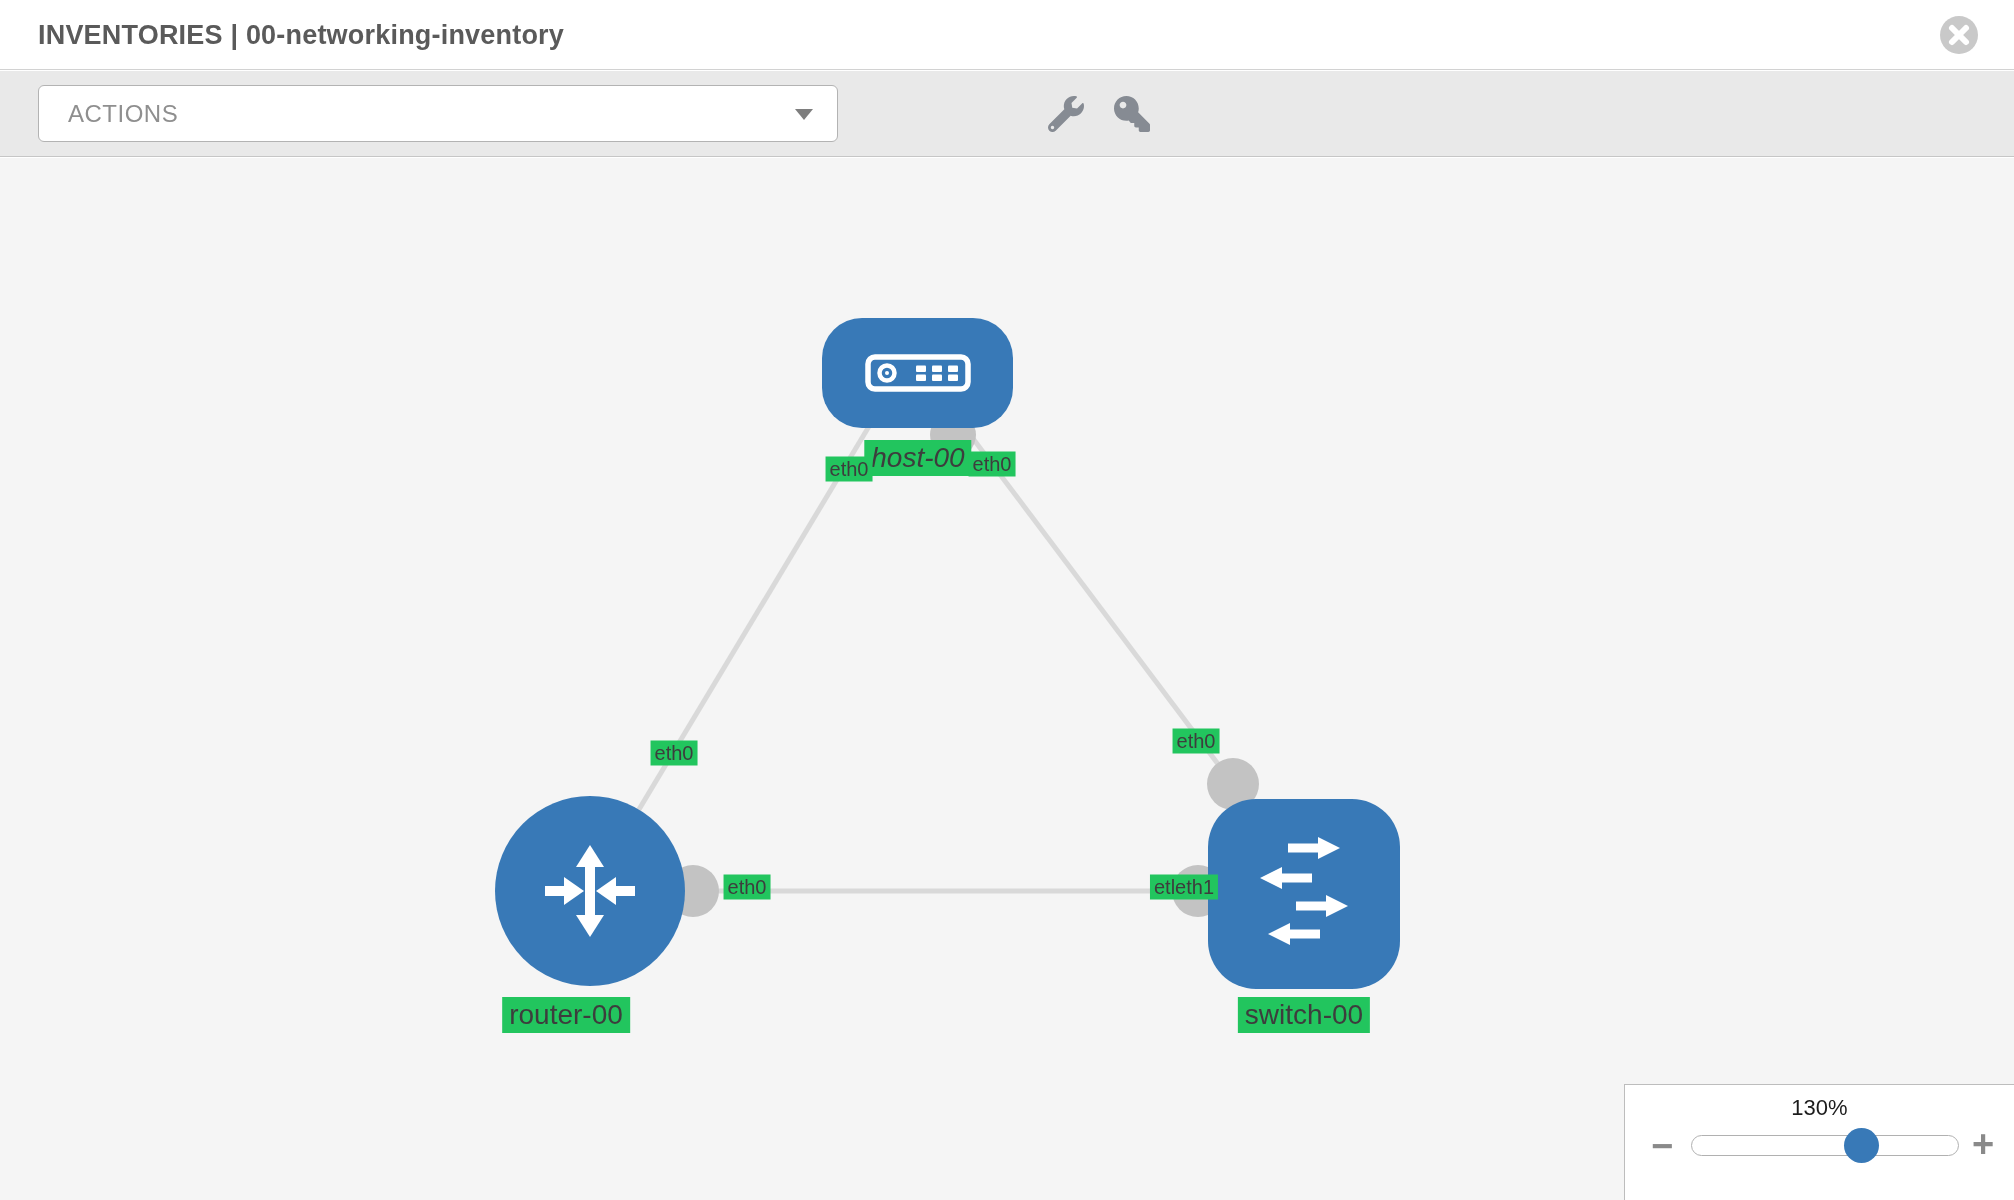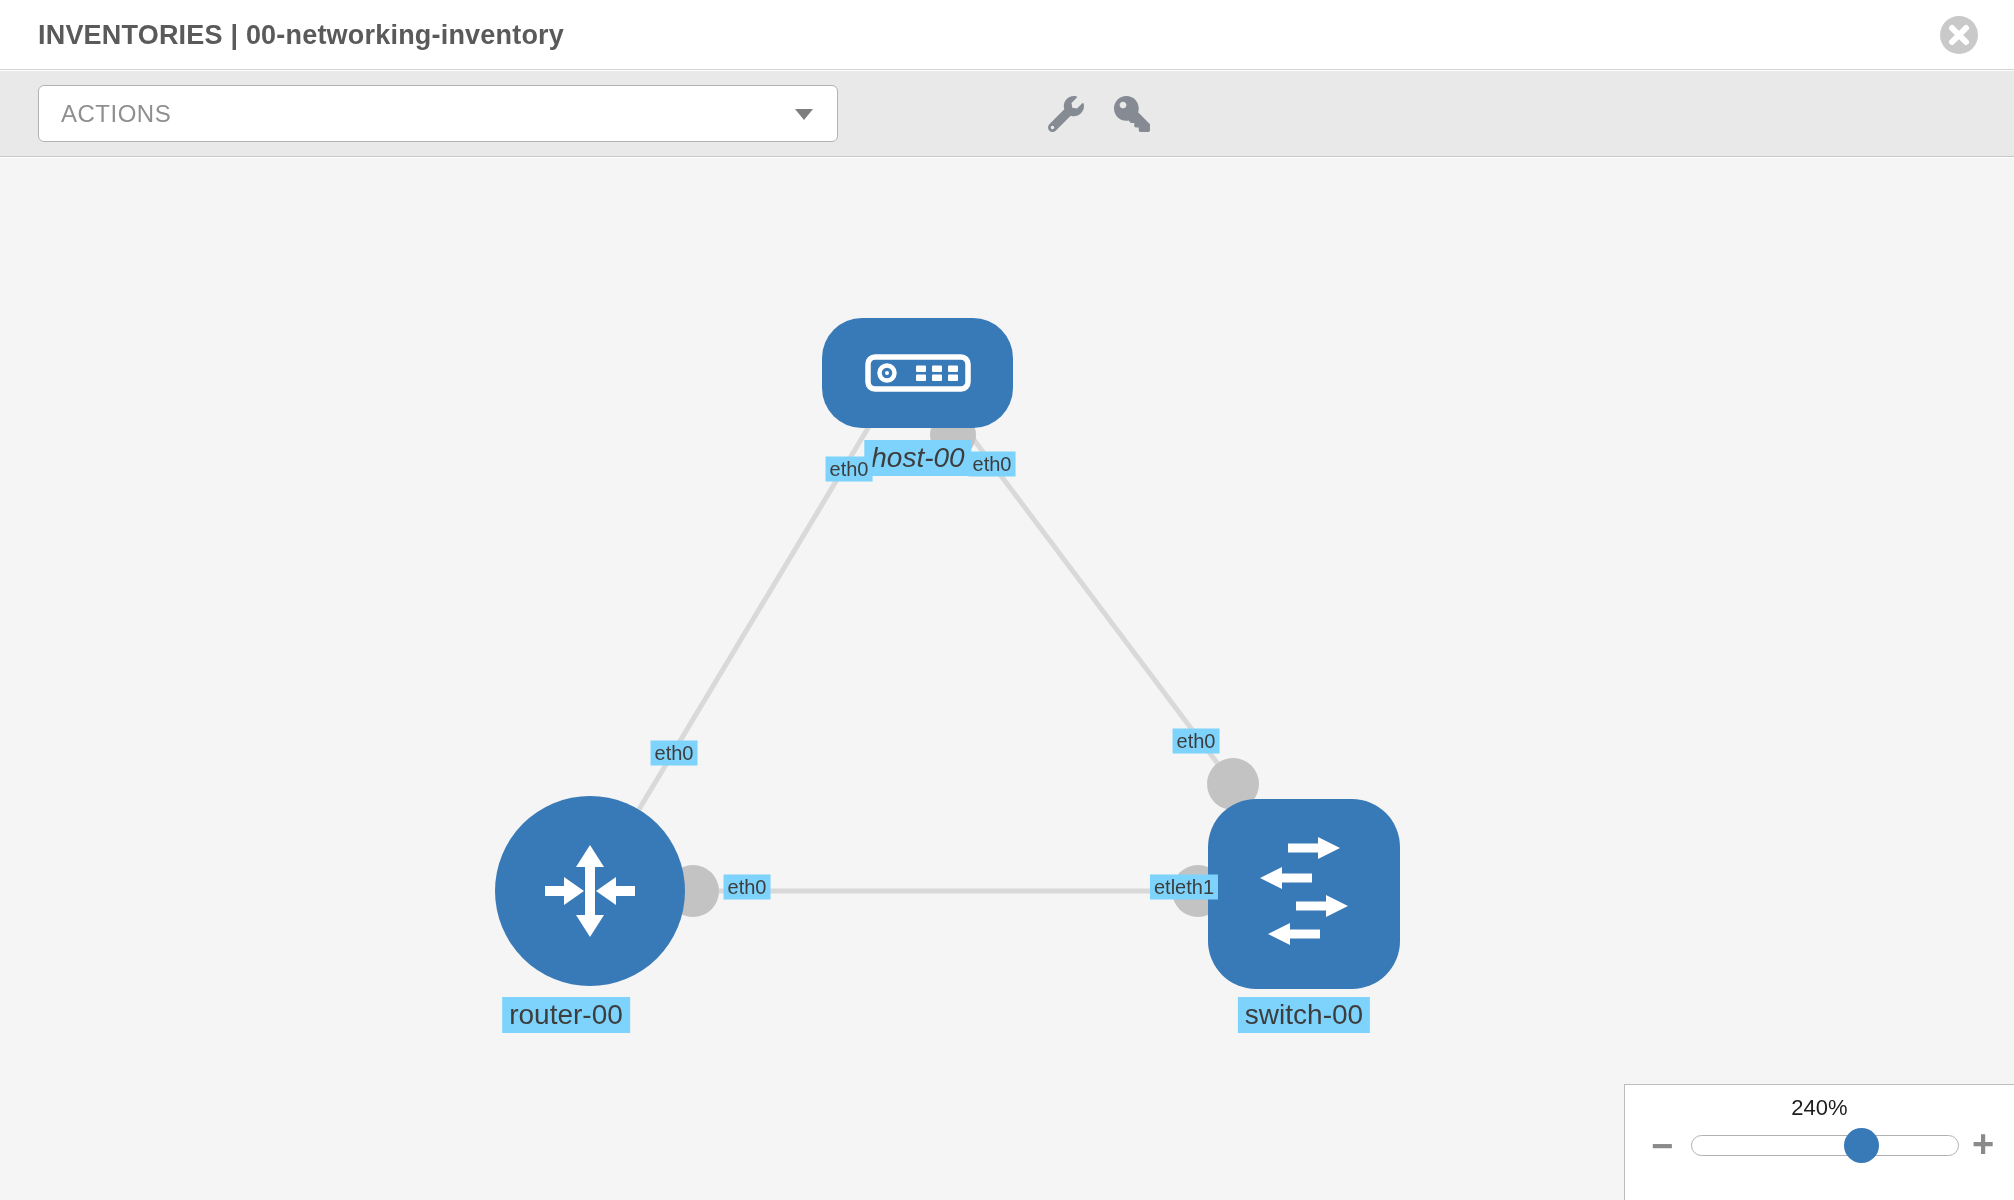--- a/index.html
+++ b/index.html
@@ -14,36 +14,36 @@
                 font-size:27px; font-weight:bold; color:#5a5a5a; letter-spacing:.2px; }
   .close-btn { position:absolute; right:36px; top:16px; width:38px; height:38px; border:none;
                border-radius:50%; background:#c9c9c9; cursor:pointer; padding:0; }
   .close-btn svg { display:block; margin:auto; }
 
   
   .toolbar { position:absolute; left:0; top:71px; width:100%; height:86px; background:#e9e9e9;
              border-bottom:1px solid #c6c6c6; }
   .combo { position:absolute; top:14px; height:57px; background:#fff; border:1px solid #b3b3b3;
            border-radius:6px; cursor:pointer; }
-  .combo .combo-text { position:absolute; left:22px; top:50%; transform:translateY(-50%);
+  .combo .combo-text { position:absolute; left:29px; top:50%; transform:translateY(-50%);
                        font-size:24px; color:#8f8f8f; letter-spacing:.5px; }
   .caret { position:absolute; right:24px; top:50%; margin-top:-5px; width:0; height:0;
            border-left:9px solid transparent; border-right:9px solid transparent;
            border-top:11px solid #7e7e7e; }
   .combo-actions { left:38px; width:800px; }
   .combo-search  { left:1182px; width:796px; }
   .tool-btn { position:absolute; top:50%; transform:translateY(-50%); background:none; border:none;
               cursor:pointer; padding:0; line-height:0; }
   .tool-btn-wrench { left:1048px; }
   .tool-btn-key { left:1114px; }
 
   
   .canvas { position:absolute; left:0; top:158px; width:2014px; height:1042px; background:#f5f5f5; overflow:hidden; }
   .topo-svg { position:absolute; left:0; top:0; z-index:1; }
-  .lbl { position:absolute; transform:translate(-50%,-50%); background:#7dd3fc; color:#3d3d3d;
+  .lbl { position:absolute; transform:translate(-50%,-50%); background:#22c55e; color:#3d3d3d;
          white-space:nowrap; z-index:2; }
   .node-lbl { font-size:28px; padding:2px 7px; }
   .if-lbl { font-size:20px; padding:1px 4px; }
 
   
   .zoom-panel { position:absolute; left:1624px; top:926px; width:391px; height:118px; background:#fff;
                 border:1px solid #bdbdbd; z-index:3; }
   .zoom-level { position:absolute; top:10px; left:0; width:100%; text-align:center;
                 font-size:22px; color:#1c1c1c; }
   .zoom-row { position:absolute; top:42px; left:0; width:100%; height:40px; }
@@ -154,21 +154,21 @@
     <div class="lbl node-lbl" style="left:1304px; top:857px;text-align:right;">switch-00</div>
 
     <div class="lbl if-lbl" style="left:849px; top:311px;">eth0</div>
     <div class="lbl if-lbl" style="left:992px; top:306px;">eth0</div>
     <div class="lbl if-lbl" style="left:674px; top:595px;">eth0</div>
     <div class="lbl if-lbl" style="left:1196px; top:583px;">eth0</div>
     <div class="lbl if-lbl" style="left:747px; top:729px;">eth0</div>
     <div class="lbl if-lbl" style="left:1136px; top:729px;margin-left:48px;">etleth1</div>
 
     <div class="zoom-panel">
-      <div class="zoom-level">240%</div>
+      <div class="zoom-level">130%</div>
       <div class="zoom-row">
         <button class="zoom-btn zoom-minus">−</button>
         <div class="zoom-track">
           <div class="zoom-handle"></div>
         </div>
         <button class="zoom-btn zoom-plus">+</button>
       </div>
     </div>
   </div>
 

